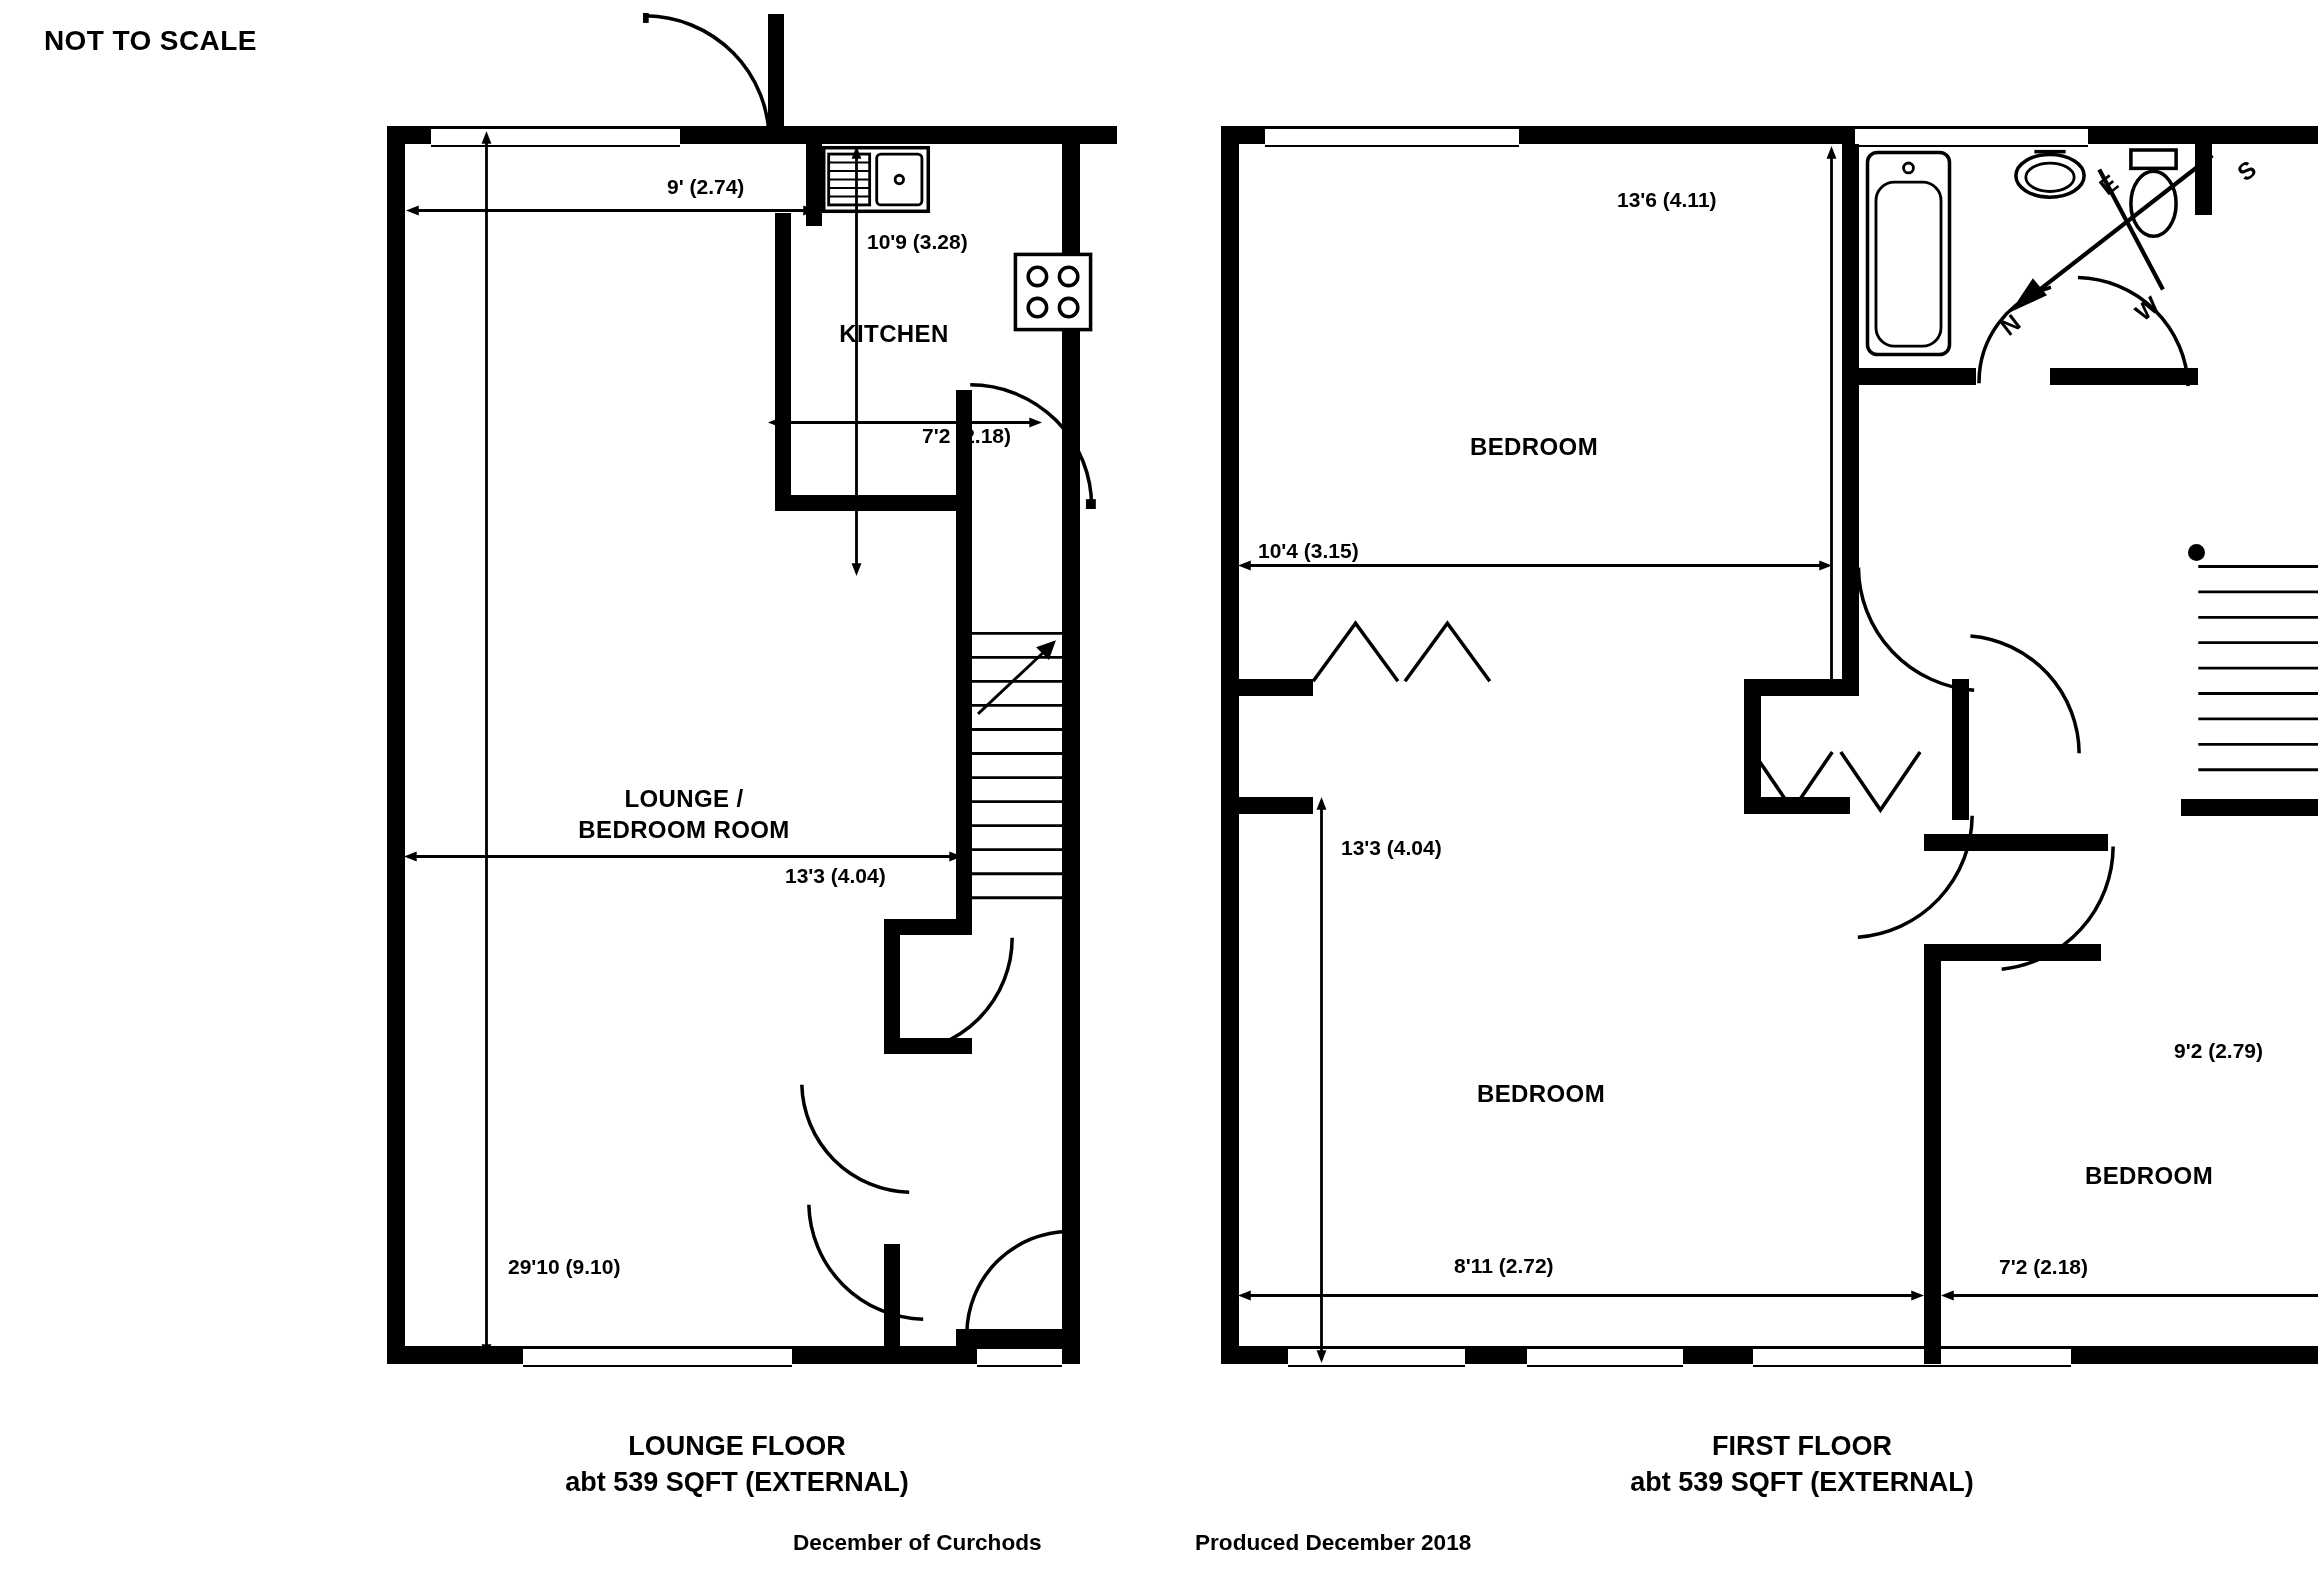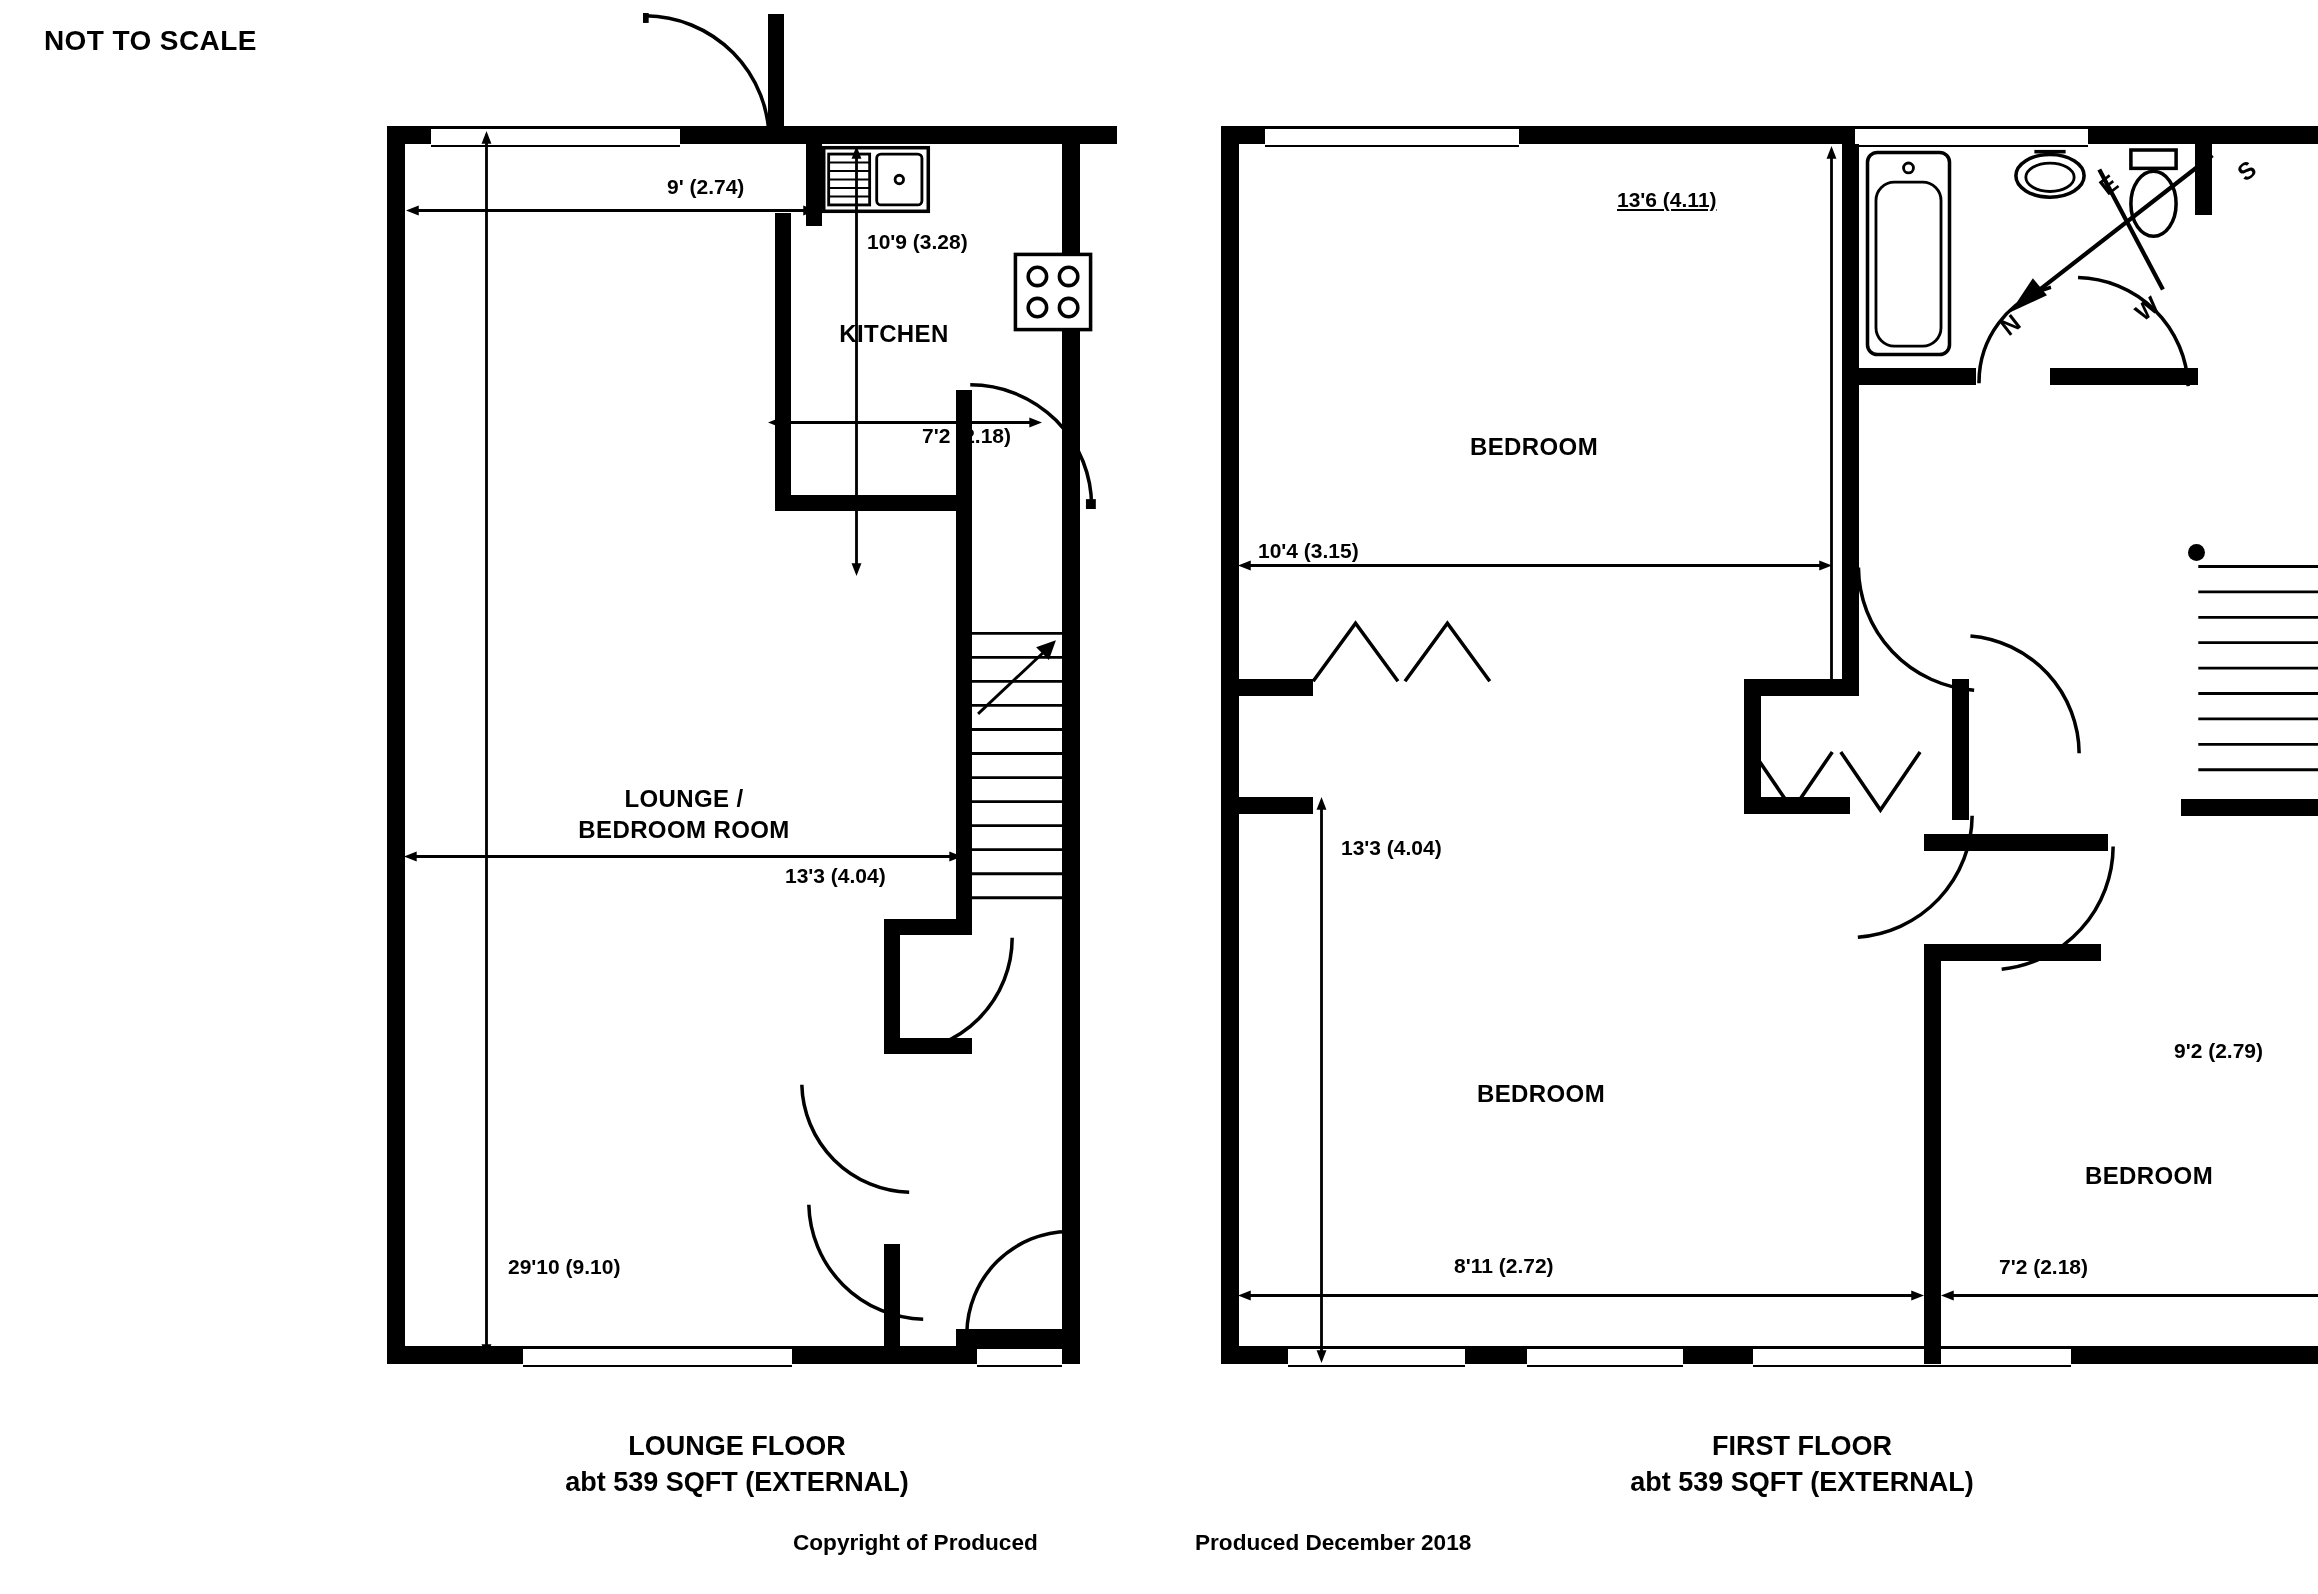--- a/index.html
+++ b/index.html
@@ -354,21 +354,21 @@
       </svg>
     </div>
 
     <div class="abs" style="left:1517px; top:146px; width:17px; height:550px; left:0;">
       <svg width="17" height="550" viewBox="0 0 24 778" style="position:absolute;left:664px;top:0;">
         <line x1="12" y1="10" x2="12" y2="768" stroke="#000" stroke-width="4"></line>
         <polygon points="12,0 5,18 19,18" fill="#000"></polygon>
         <polygon points="12,778 5,760 19,760" fill="#000"></polygon>
       </svg>
     </div>
-    <div class="abs dim" style="left:458px; top:188px;text-decoration:underline;">13'6 (4.11)</div>
+    <div class="abs dim" style="left:458px; top:188px;">13'6 (4.11)</div>
 
     <div class="abs" style="left:79px; top:557px; width:594px; height:17px;">
       <svg width="594" height="17" viewBox="0 0 840 24">
         <line x1="10" y1="12" x2="830" y2="12" stroke="#000" stroke-width="4"></line>
         <polygon points="0,12 18,5 18,19" fill="#000"></polygon>
         <polygon points="840,12 822,5 822,19" fill="#000"></polygon>
       </svg>
     </div>
     <div class="abs dim" style="left:99px; top:539px;">10'4 (3.15)</div>
 
@@ -419,17 +419,17 @@
 
       <line x1="170" y1="60" x2="260" y2="230" stroke="#000" stroke-width="6"></line>
       <text x="52" y="292" font-family="Liberation Sans, sans-serif" font-size="0" fill="#000"></text>
     </svg>
   </div>
   <div class="abs compass-letter" style="left:2002px; top:311px; transform:rotate(-38deg);">N</div>
   <div class="abs compass-letter" style="left:2101px; top:171px; transform:rotate(-38deg);">E</div>
   <div class="abs compass-letter" style="left:2239px; top:157px; transform:rotate(-38deg);">S</div>
   <div class="abs compass-letter" style="left:2136px; top:295px; transform:rotate(-38deg);">W</div>
 
-  <div class="abs footer" style="left:793px; top:1530px;">Copyright of Produced</div>
+  <div class="abs footer" style="left:793px; top:1530px;">December of Curchods</div>
   <div class="abs footer" style="left:1195px; top:1530px;">Produced December 2018</div>
 
 </div>
 
 
 </body></html>

